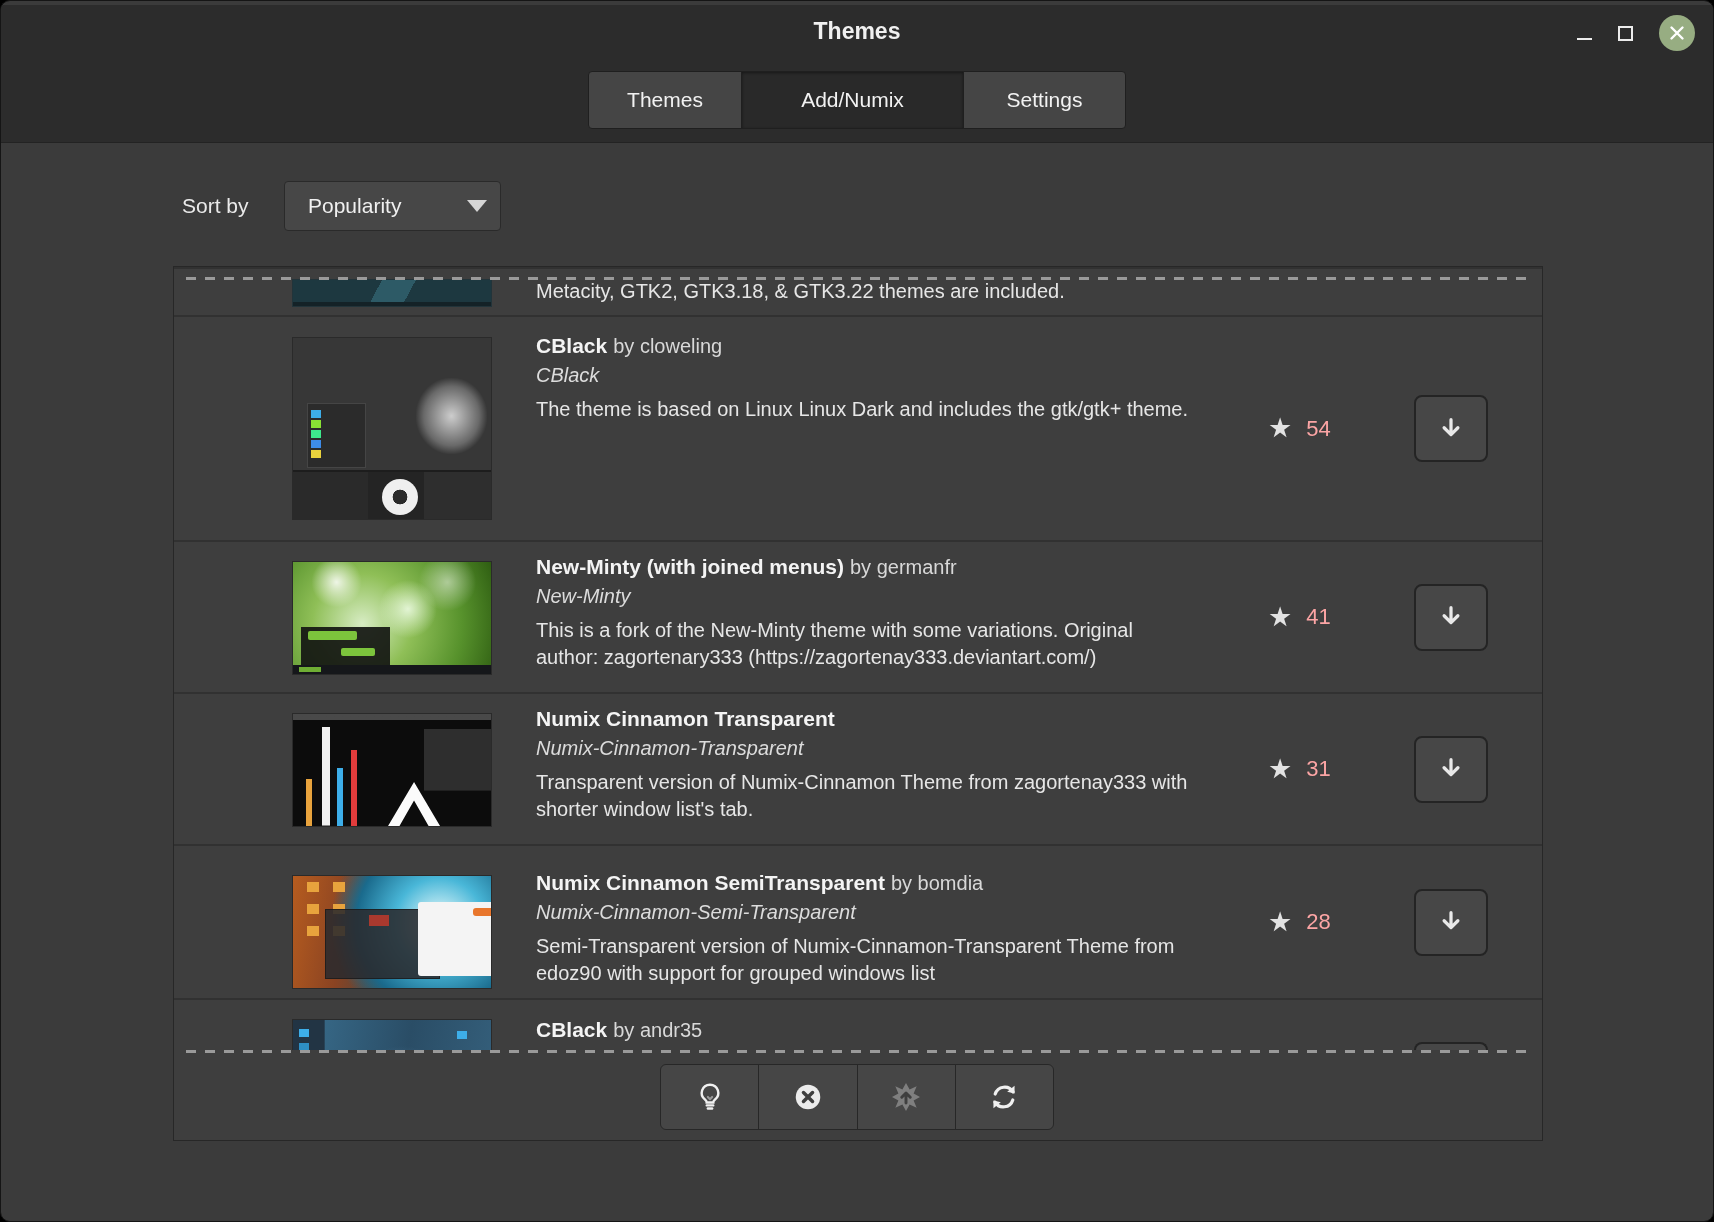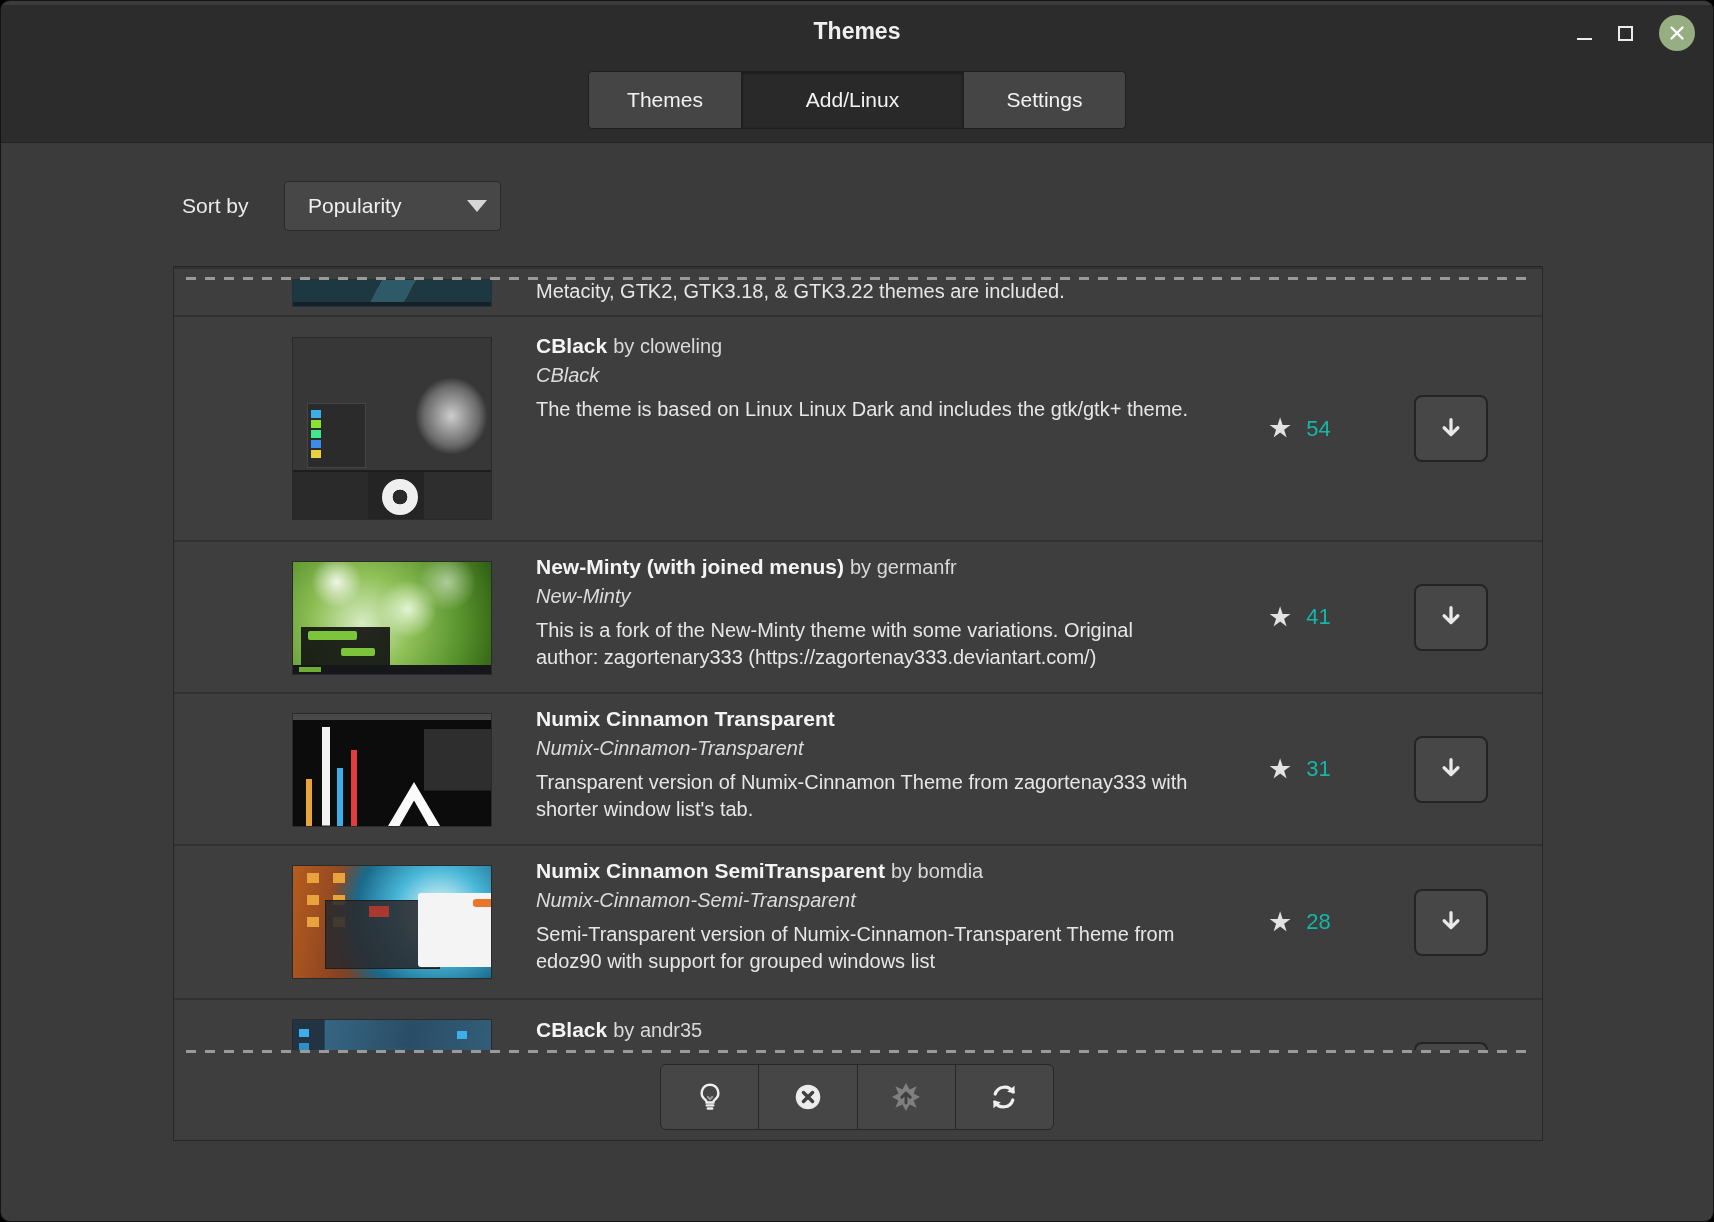--- a/index.html
+++ b/index.html
@@ -75,21 +75,21 @@
   .thumb-cell { width:200px; margin-left:118px; flex:none; }
   .thumb { width:200px; position:relative; overflow:hidden; border:1px solid #2a2a2a; }
   .text-cell { margin-left:44px; width:655px; flex:none; }
   .titleline { font-size:21px; color:#f4f4f4; }
   .ttl { font-weight:bold; }
   .author { font-weight:normal; font-size:20px; color:#d8d8d8; margin-left:6px; }
   .subtitle { font-style:italic; font-size:20px; color:#dcdcdc; margin-top:6px; }
   .desc { font-size:20px; color:#e6e6e6; margin-top:9px; line-height:27px; }
   .star-cell { margin-left:auto; align-self:center; display:flex; align-items:center; gap:14px; width:118px; flex:none; }
   .star { font-size:27px; color:#e2e2e2; line-height:1; }
-  .count { font-size:22px; color:#14b8a6; }
+  .count { font-size:22px; color:#fca5a5; }
   .btn-cell { align-self:center; margin-left:28px; margin-right:54px; flex:none; }
   .dl {
     width:74px; height:67px; background:#474747; border:2px solid #242424; border-radius:8px;
     cursor:pointer; display:flex; align-items:center; justify-content:center;
   }
   
   .row-partial-top { height:48px; }
   .sliver-top {
     width:200px; height:28px; margin-top:10px; border:1px solid #22343a;
     background:
@@ -99,21 +99,21 @@
     background-color:#1d3840;
   }
   .row-partial-top .text-cell { padding-top:9px; }
   .row-partial-top .desc { margin-top:0; }
   .row-cblack { height:225px; }
   .row-cblack .thumb-cell { padding-top:20px; }
   .row-cblack .text-cell { padding-top:17px; }
   .row-std { height:152px; }
   .row-std .thumb-cell { padding-top:19px; }
   .row-std .text-cell { padding-top:13px; }
-  .row-semi { height:154px; }
+  .row-semi { height:154px;align-items:center; }
   .row-partial-bottom { height:52px; }
   .row-partial-bottom .thumb-cell { padding-top:19px; }
   .row-partial-bottom .text-cell { padding-top:18px; }
   .dl-sliver {
     position:absolute; right:54px; bottom:0; width:74px; height:8px;
     background:#474747; border:2px solid #242424; border-bottom:none; border-radius:8px 8px 0 0;
   }
   
   .thumb-cblack { height:183px; background:#373737; }
   .cb-flower { position:absolute; left:62%; top:22%; width:36%; height:42%;
@@ -194,21 +194,21 @@
           </button>
         <button class="ctl close-btn">
           <svg width="18" height="18" viewBox="0 0 18 18">
               <path d="M3.5 3.5l11 11M14.5 3.5l-11 11" stroke="#ffffff" stroke-width="2.4" stroke-linecap="round"></path>
             </svg>
         </button>
       </div>
     </div>
     <div class="tabs">
       <button class="tab tab-themes">Themes</button>
-      <button class="tab tab-addremove active">Add/Linux</button>
+      <button class="tab tab-addremove active">Add/Numix</button>
       <button class="tab tab-settings">Settings</button>
     </div>
   </div>
 
   <div class="sort-label">Sort by</div>
   <div class="dropdown">
     <span>Popularity</span>
     <span class="dd-arrow"></span>
   </div>
 

